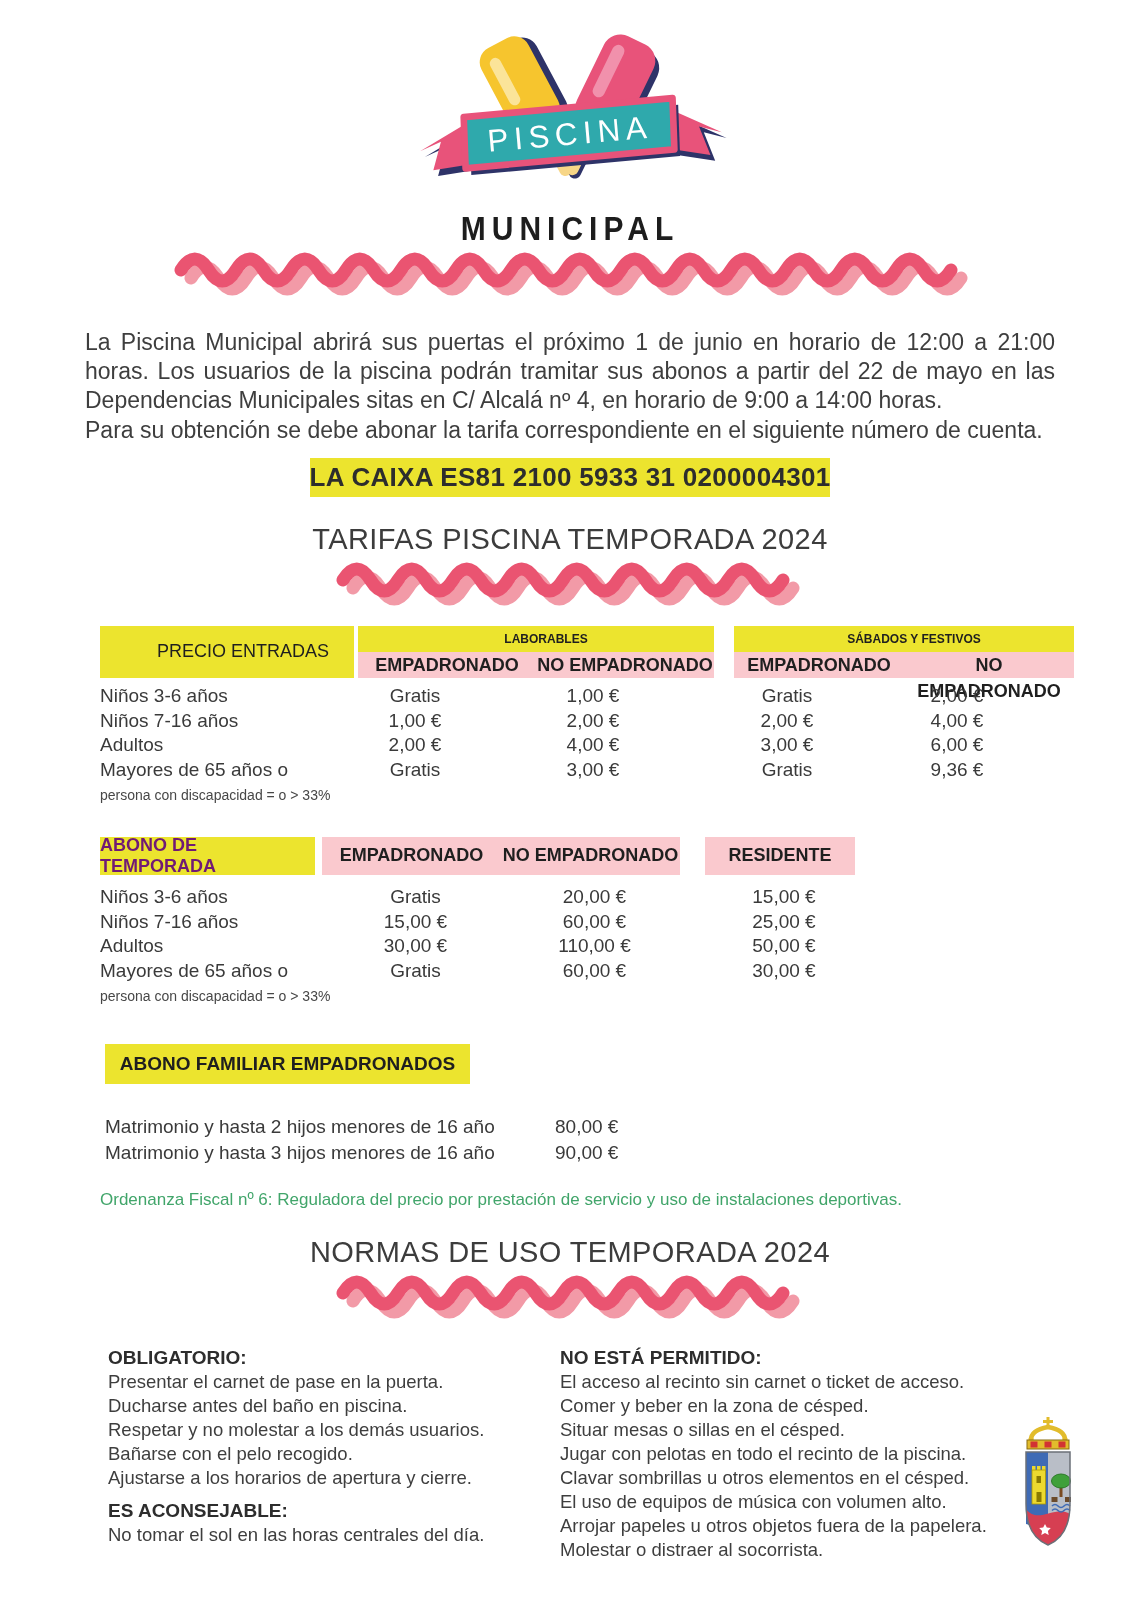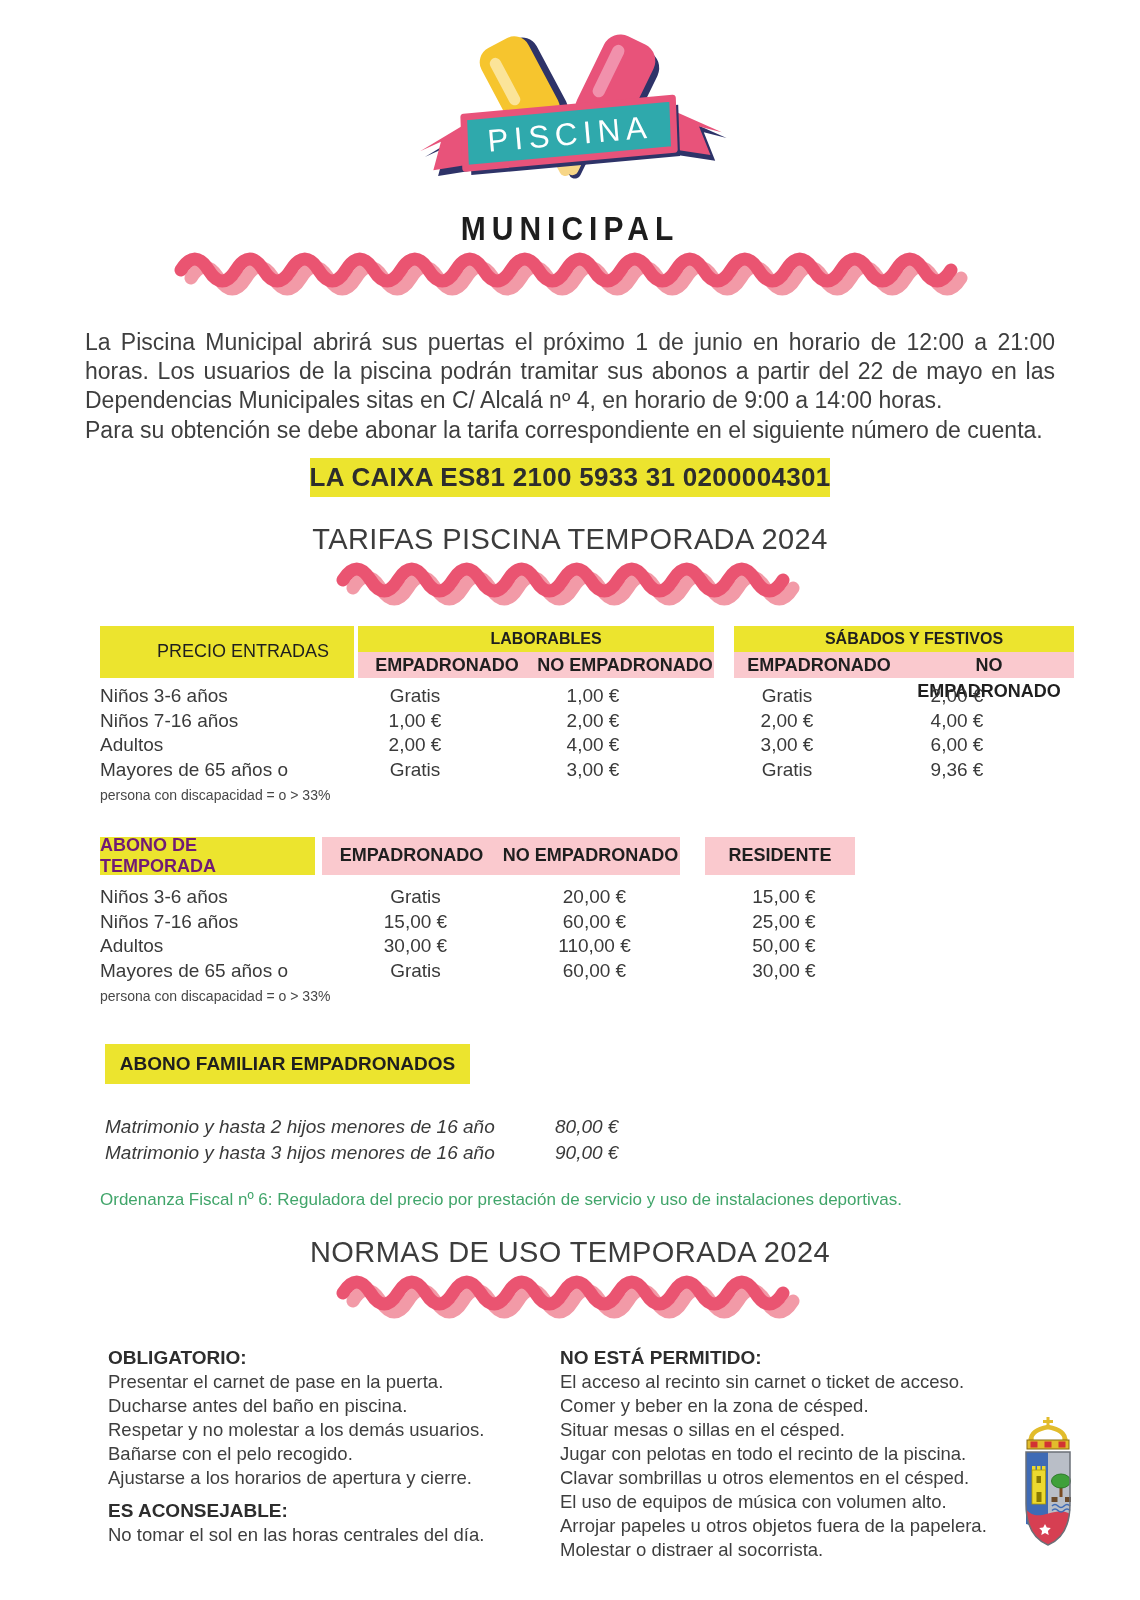--- a/index.html
+++ b/index.html
@@ -19,21 +19,21 @@
 
   .section-title { text-align:center; font-size:29px; font-weight:400; color:#3c3c3c; margin-top:26px; letter-spacing:0.4px; }
 
   .tarifas { margin-left:100px; margin-top:16px; }
 
   .t1-head { display:flex; }
   .th-precio { width:222px; height:52px; background:#ece42e; display:flex; align-items:center; justify-content:center; font-weight:400; font-size:18px; color:#1f1f1f;padding-left:32px; }
   .t1-group { margin-left:4px; }
   .g1 { width:356px; }
   .g2 { width:340px; margin-left:20px; }
-  .group-title { background:#ece42e; text-align:center; font-weight:700; font-size:16px; color:#1f1f1f; height:26px; line-height:26px;padding-left:20px; }
+  .group-title { background:#ece42e; text-align:center; font-weight:700; font-size:12px; color:#1f1f1f; height:26px; line-height:26px;padding-left:20px; }
   .group-cols { background:#fac9ce; display:flex; height:26px; }
   .group-cols span { flex:1; text-align:center; font-weight:700; font-size:18px; color:#1f1f1f; line-height:26px; }
 
   .t1-rows { margin-top:6px; }
   .t-row { display:flex; font-size:19px; height:24.5px; align-items:center; color:#3a3a3a; }
   .t-row .lbl { width:226px; }
   .t-row .v { width:178px; text-align:center; }
   .t-row .gapc { width:20px; }
   .t-row .v2 { width:170px; text-align:center; }
   .note { font-size:14px; color:#474747; margin-top:5px; }
@@ -45,21 +45,21 @@
   .t2-pink-main span { width:179px; text-align:center; font-weight:700; font-size:18px; color:#1f1f1f; }
   .t2-gap { width:25px; }
   .t2-pink-res { width:150px; background:#fac9ce; display:flex; align-items:center; justify-content:center; font-weight:700; font-size:18px; color:#1f1f1f; }
   .t2-rows { margin-top:10px; }
   .t2 .t-row .v { width:179px; }
   .t2 .t-row .gapc { width:25px; }
   .t2 .t-row .vres { width:150px; text-align:center; }
 
   .fam { margin-top:40px; margin-left:5px; }
   .fam-head { width:365px; height:40px; background:#ece42e; display:flex; align-items:center; justify-content:center; font-weight:700; font-size:19px; color:#1f1f1f; }
-  .fam-rows { margin-top:30px;font-style:italic; }
+  .fam-rows { margin-top:30px; }
   .fam-row { display:flex; font-size:19px; height:26px; align-items:center; color:#3a3a3a; }
   .fam-lbl { width:450px; }
 
   .ordenanza { margin:24px 0 0 100px; color:#41a56a; font-size:17px; }
 
   .rules { display:flex; margin:24px 0 0 108px; }
   .rules-left { width:452px; }
   .rules-right { width:480px; }
   .rule-head { font-weight:700; font-size:19px; color:#2d2d2d; margin:0 0 1px 0; }
   .rule-item { font-size:18.5px; line-height:1.3; color:#3e3e3e; }

